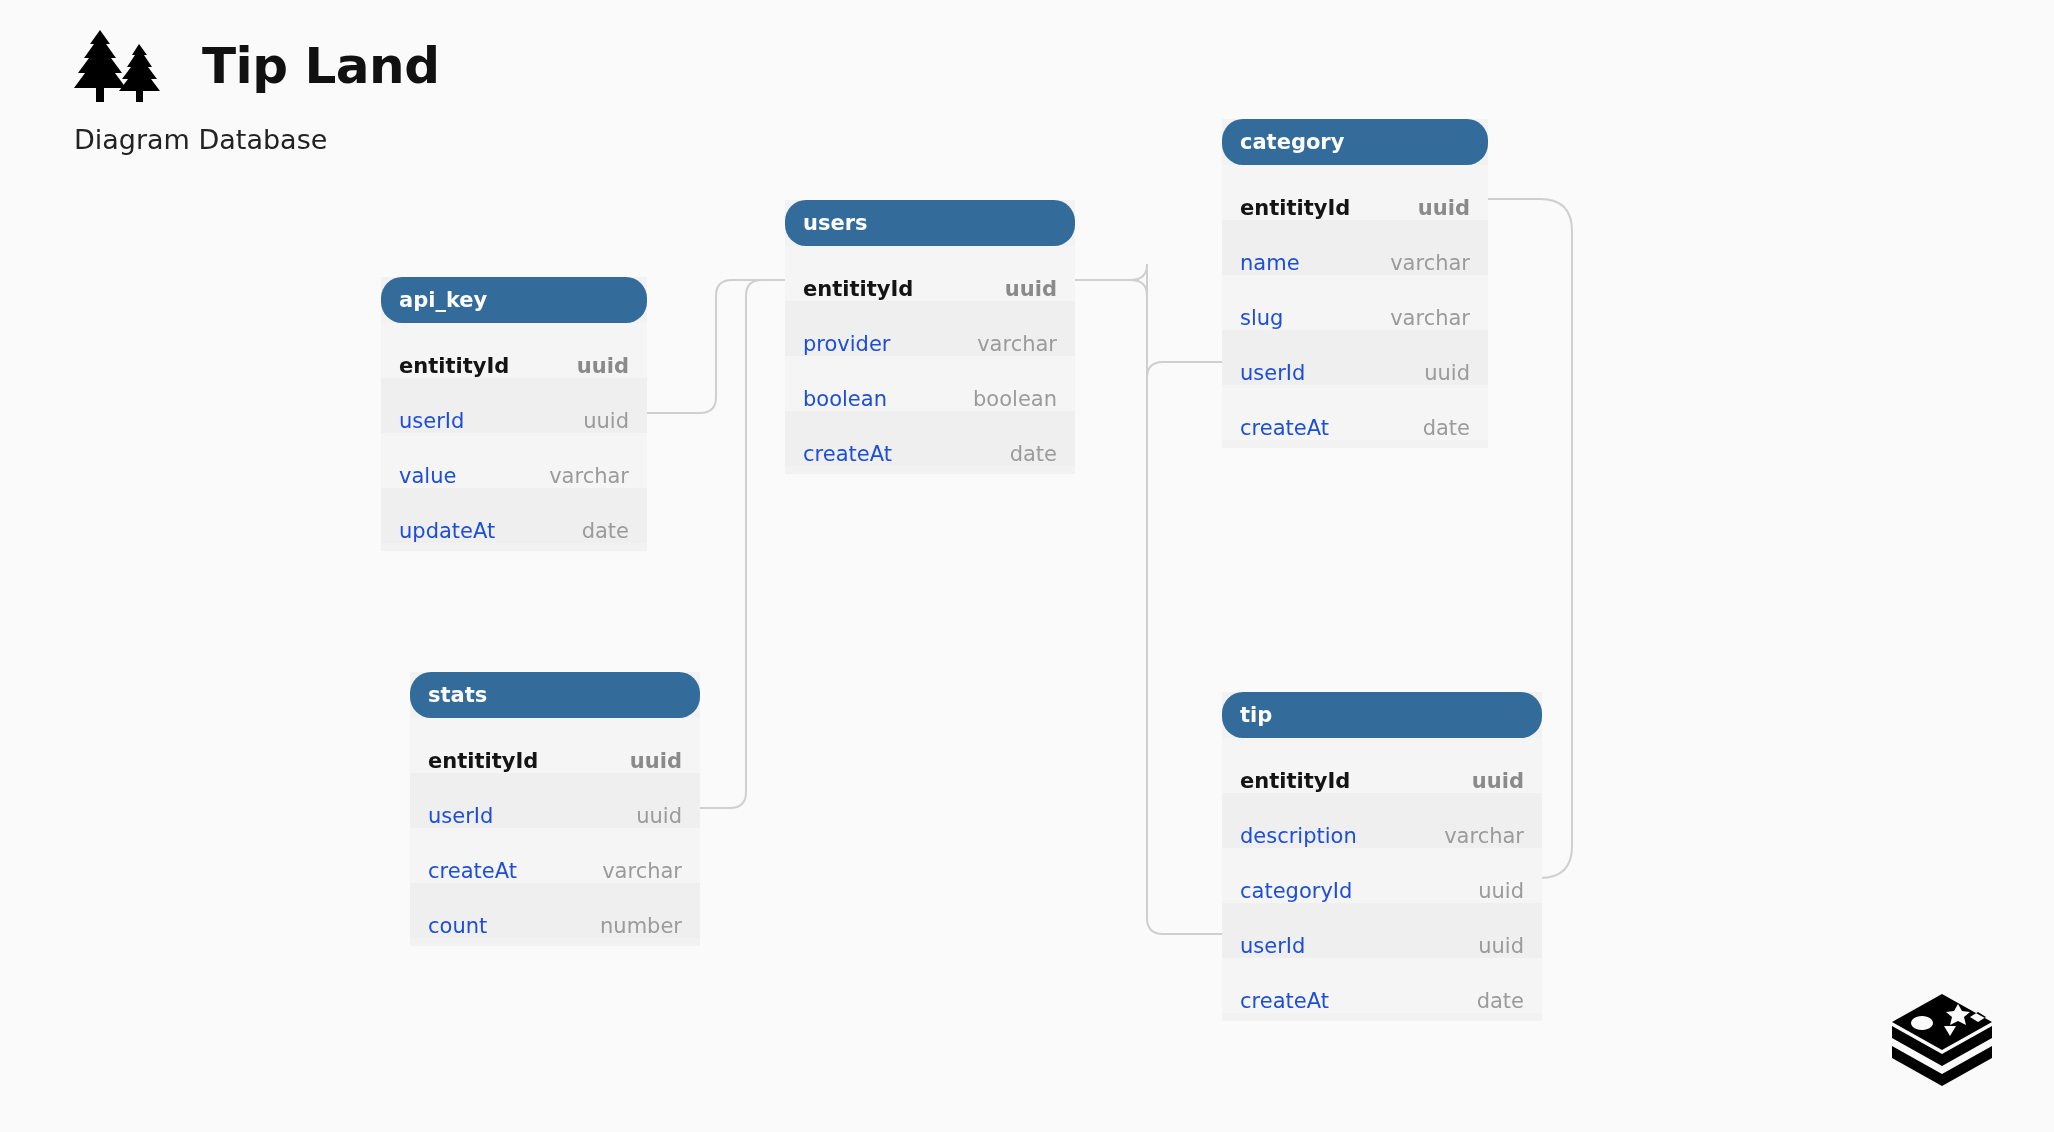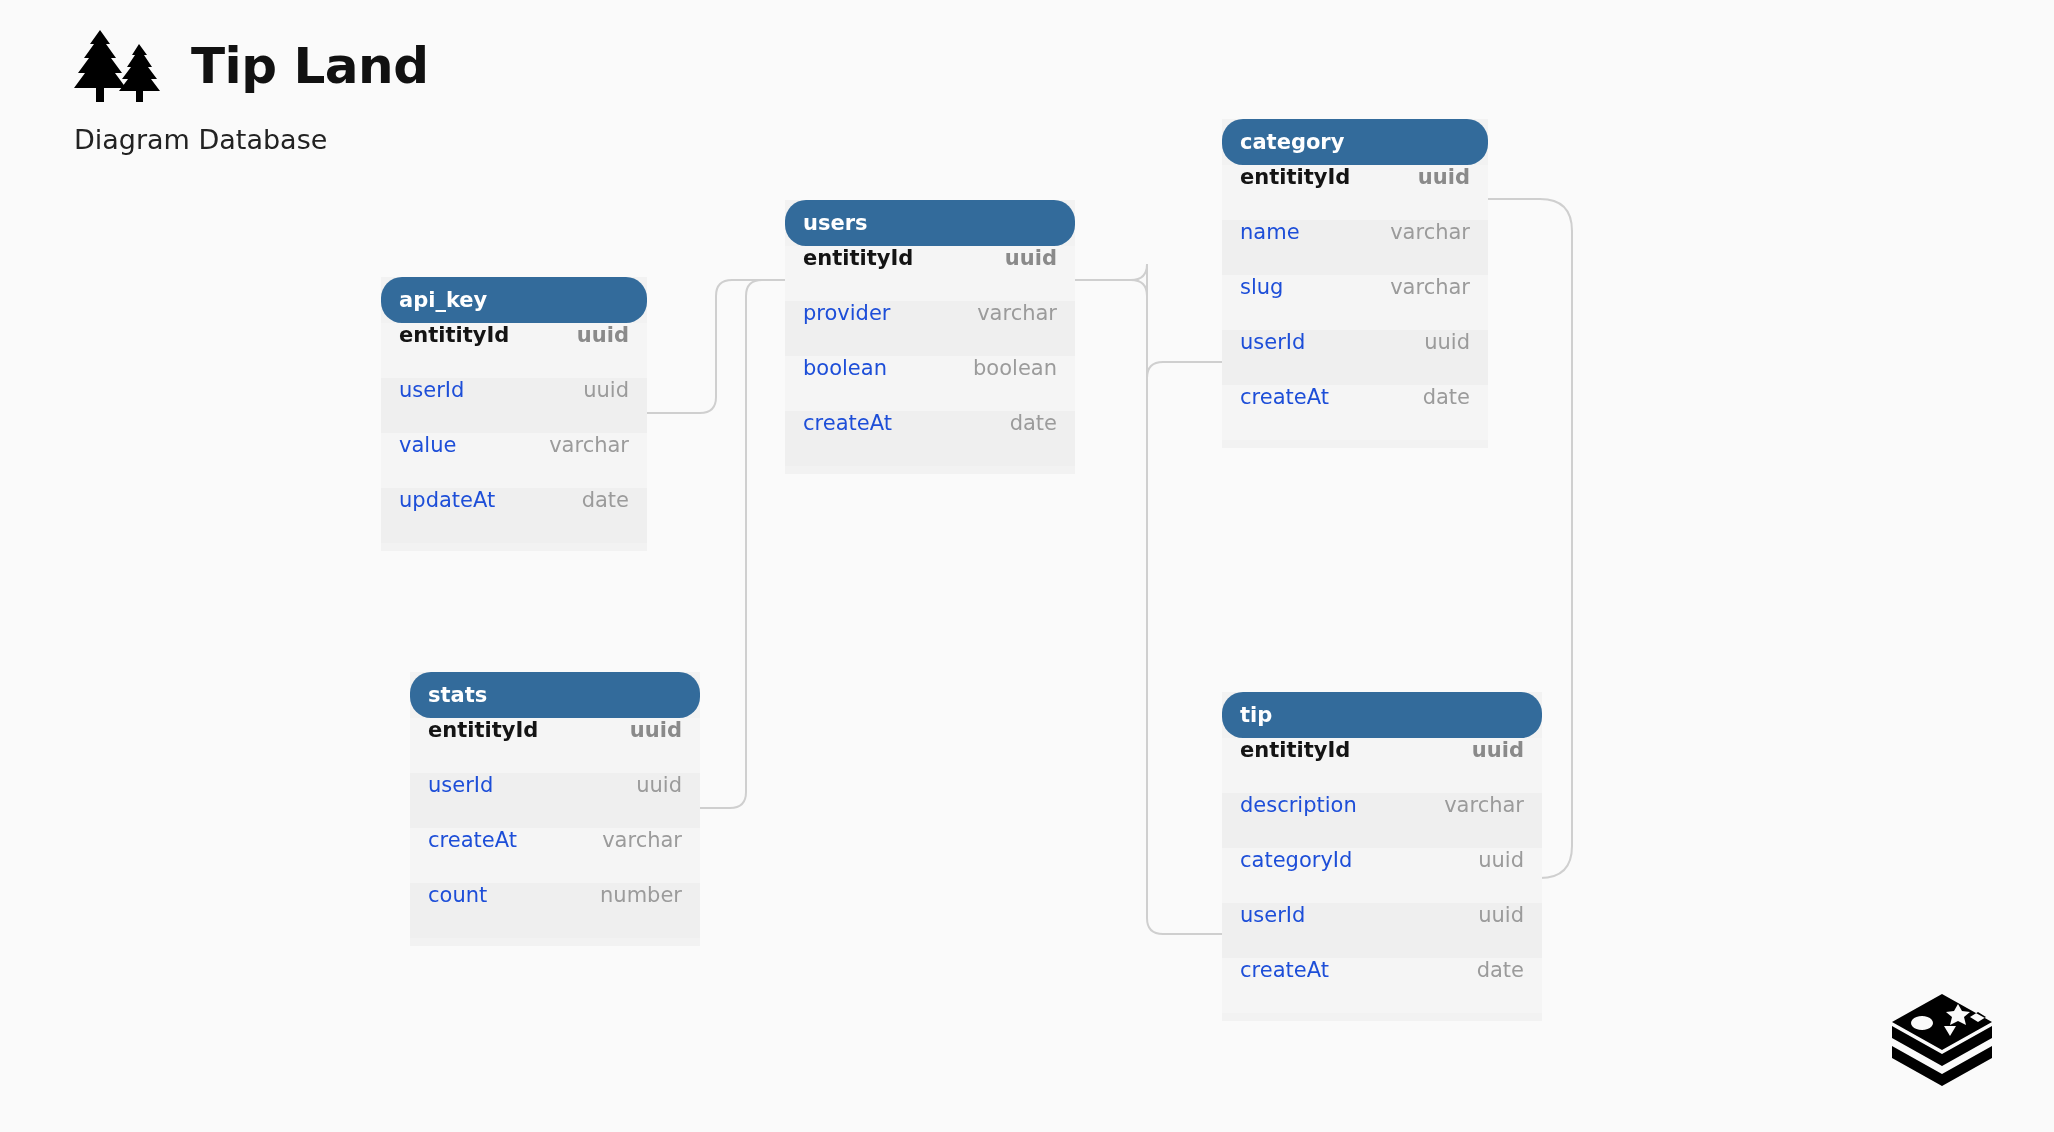--- a/index.html
+++ b/index.html
@@ -18,21 +18,21 @@
 
   
   #brand {
     position: absolute;
     left: 66px;
     top: 28px;
   }
   #brand-row {
     display: flex;
     align-items: center;
-    gap: 21px;
+    gap: 32px;
   }
   #logo-trees {
     width: 104px;
     height: 76px;
     display: block;
   }
   #brand-title {
     font-size: 50px;
     font-weight: 700;
     color: #111111;
@@ -80,21 +80,21 @@
     padding: 0 18px;
     box-sizing: border-box;
     white-space: nowrap;
     border-radius: 21px;
   }
   .table-rows {
     padding-bottom: 8px;
   }
   .col-row {
     display: flex;
-    align-items: flex-start;
+    align-items: flex-end;
     justify-content: space-between;
     height: 55px;
     padding: 0 18px;
     box-sizing: border-box;
     font-size: 21px;
     white-space: nowrap;
   }
   .col-row.odd {
     background: #f5f5f5;
   }

